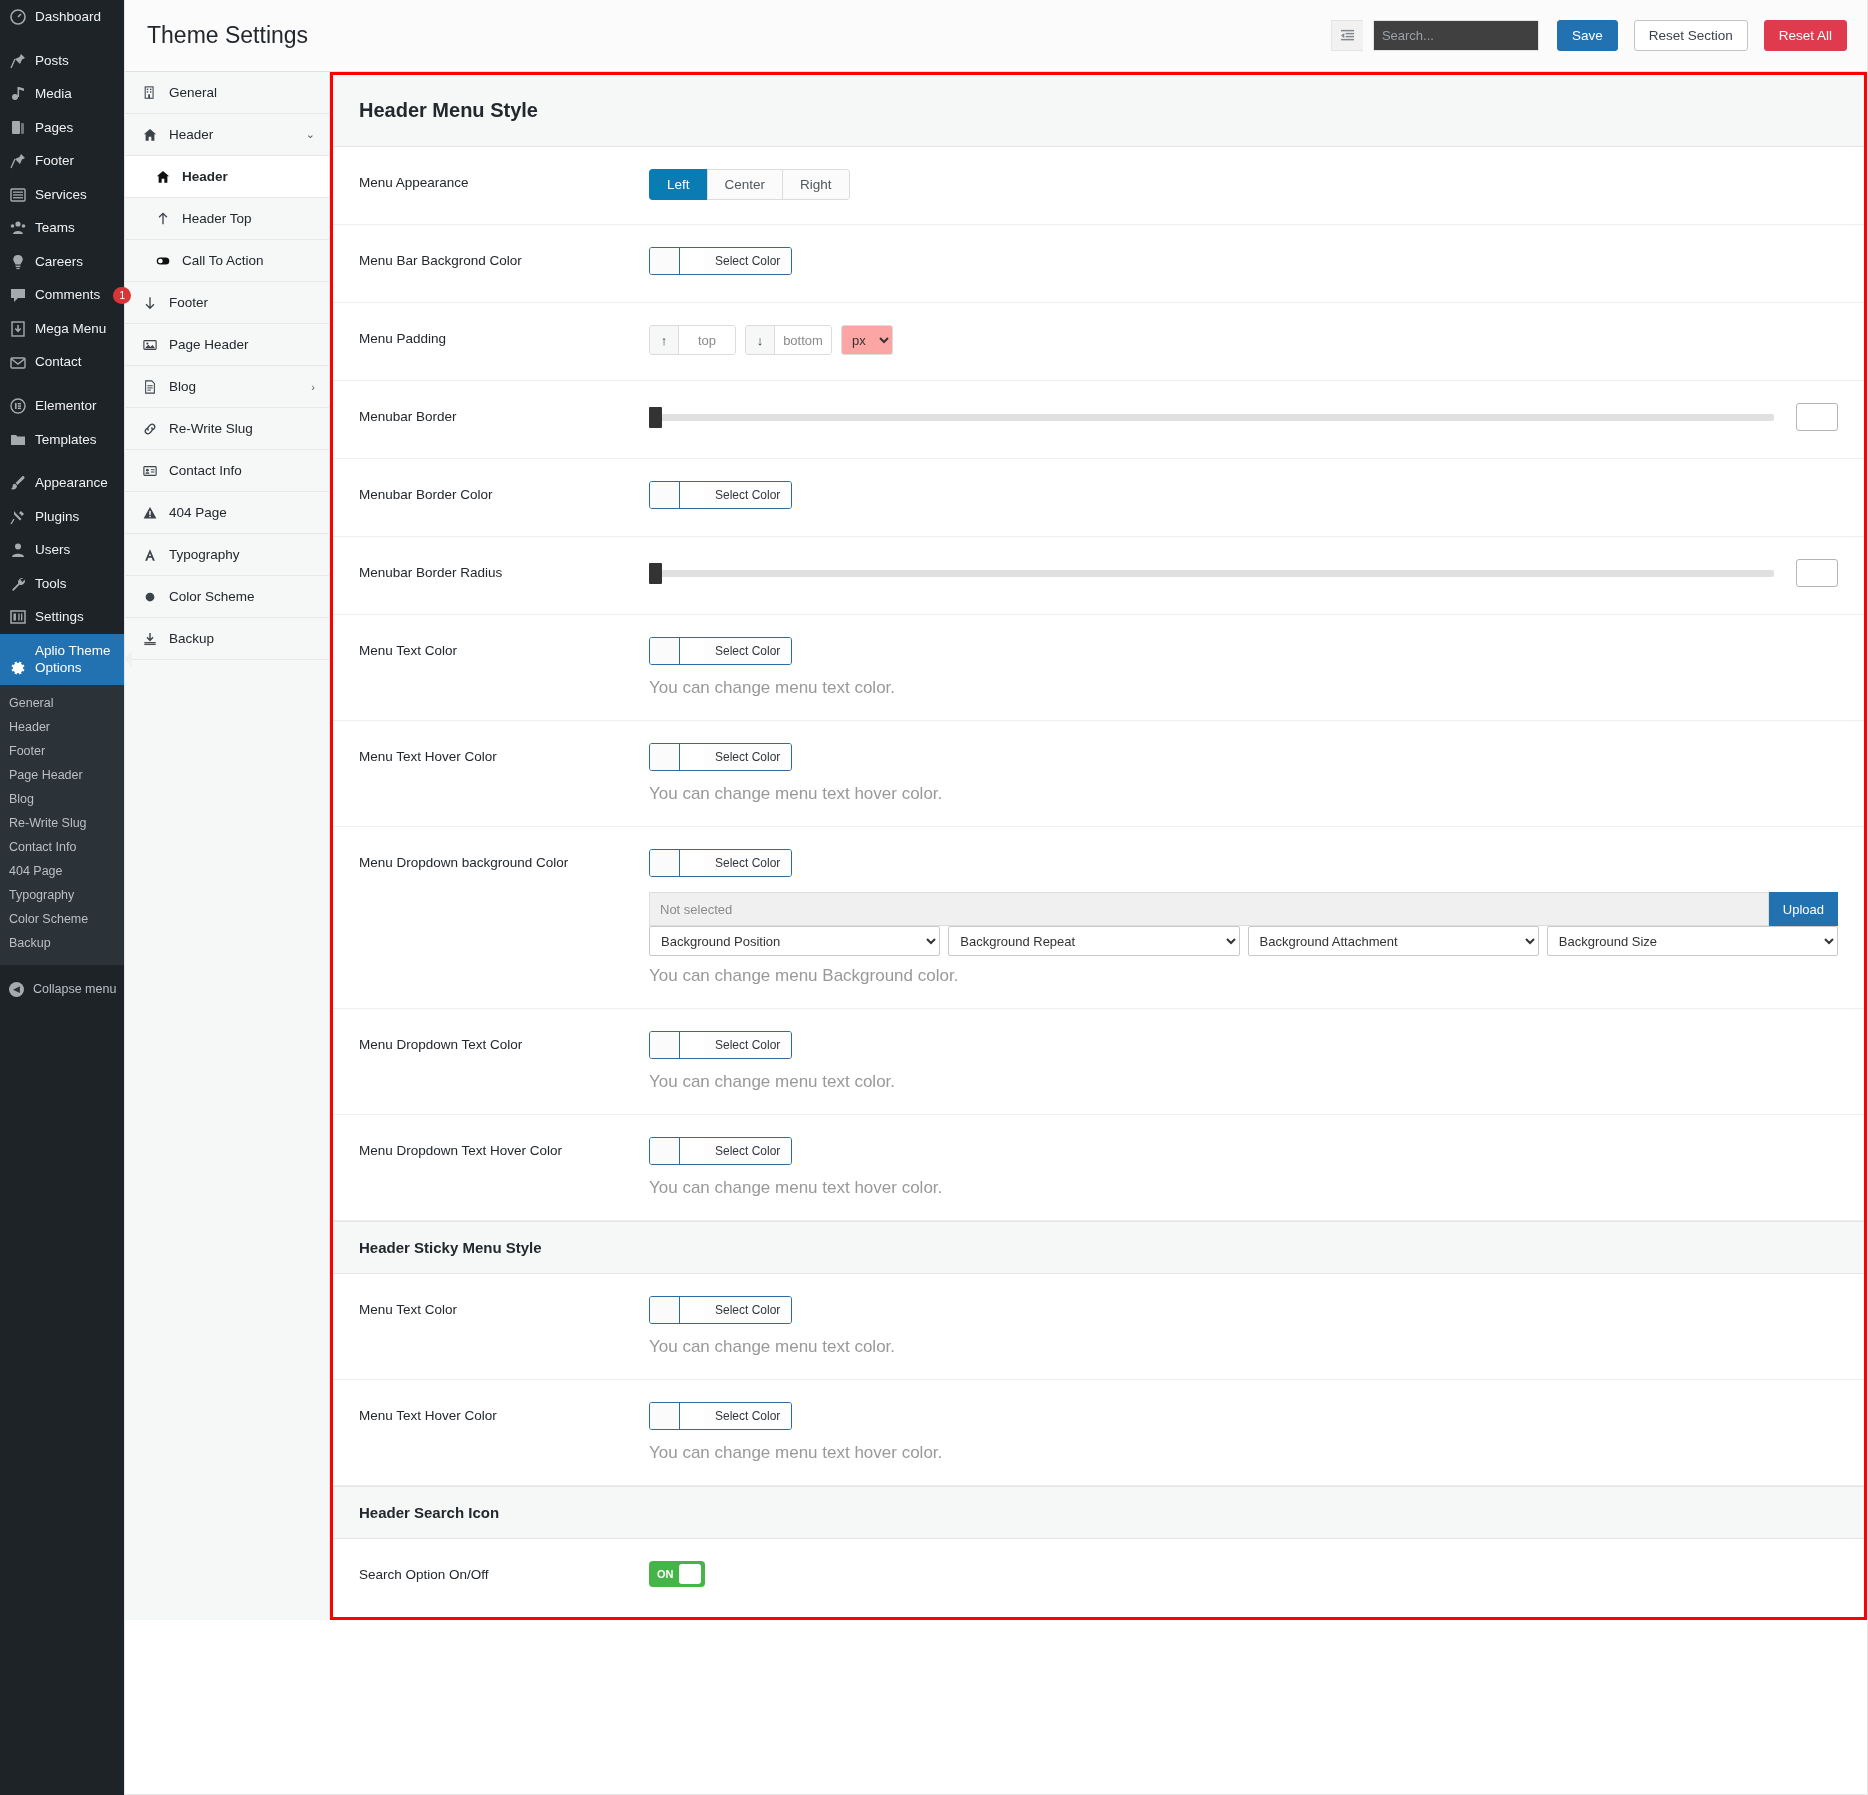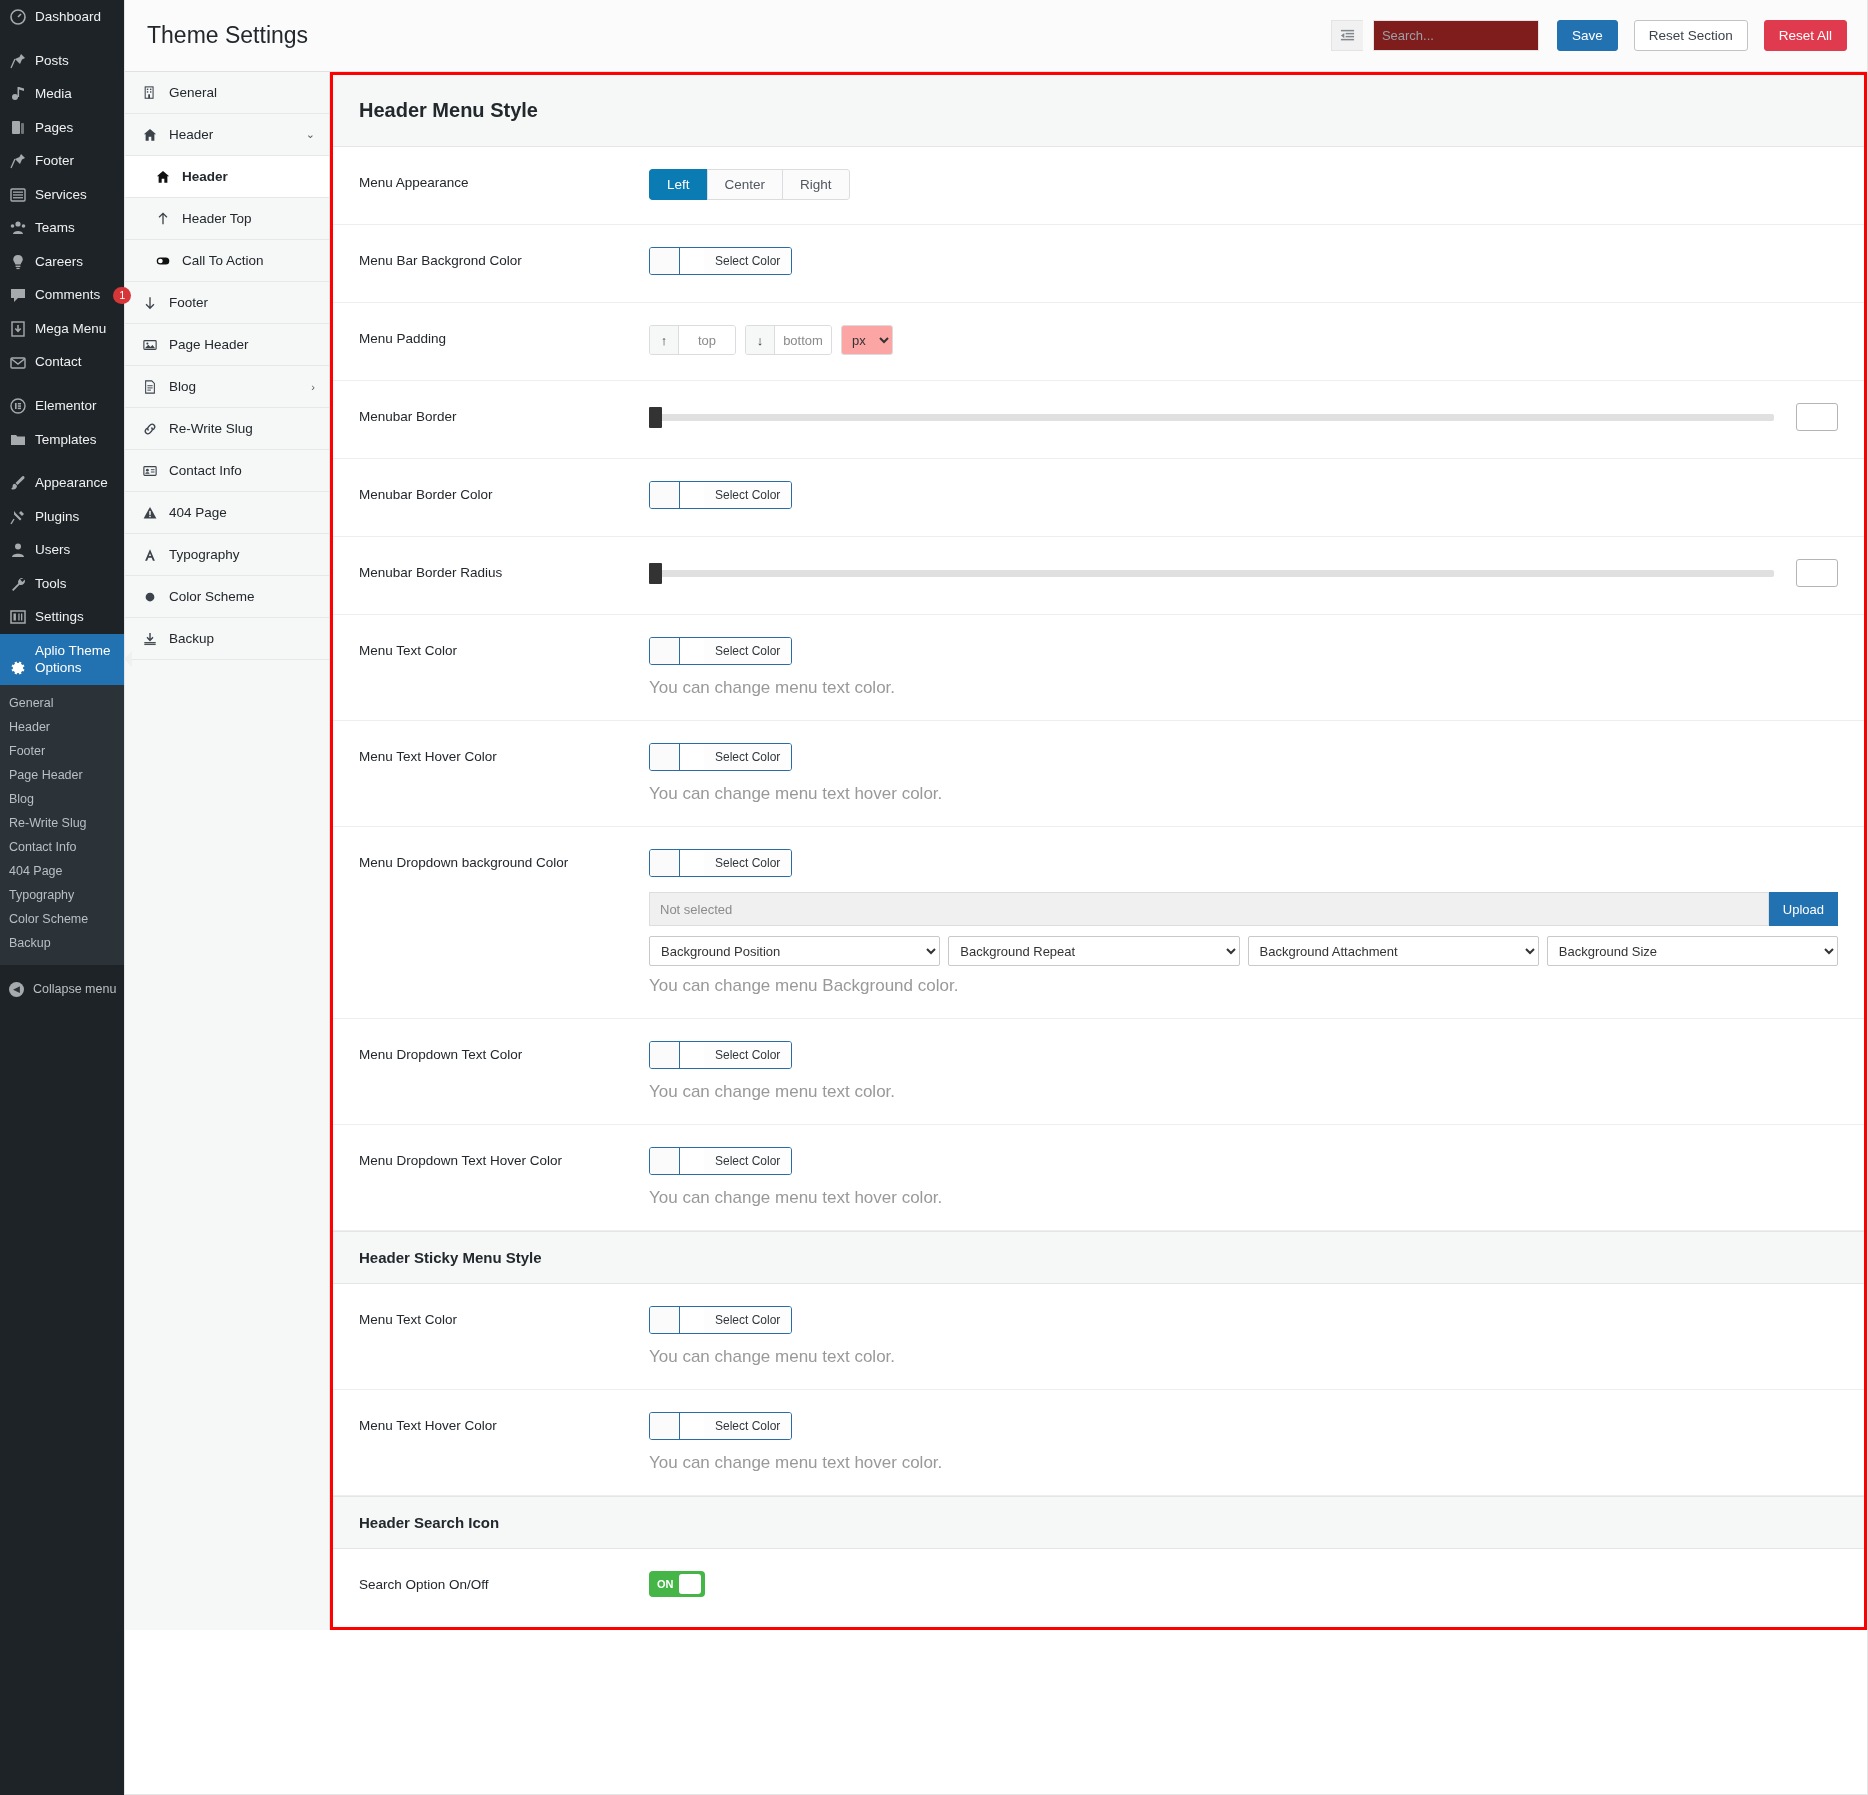--- a/index.html
+++ b/index.html
@@ -123,21 +123,21 @@
     width: 32px; height: 31px;
     background: #f1f1f1;
     border: 1px solid #e3e3e3;
     border-right: none;
     display: flex; align-items:center; justify-content:center;
     cursor: pointer;
   }
   .expand-btn svg { width: 15px; height: 15px; fill: #82878c; }
   .search-box {
     width: 166px; height: 31px;
-    background: #7f1d1d;
+    background: #404040;
     border: 1px solid #e3e3e3;
     font-size: 13px;
     color: #8c8f94;
     padding: 0 8px;
     font-family: "Liberation Sans", sans-serif;
     outline: none;
   }
   .search-box::placeholder { color: #9aa0a6; }
   .btn {
     height: 31px;
@@ -343,21 +343,21 @@
   .upload-input::placeholder { color: #8b8b8b; }
   .upload-btn {
     background: #2271b1;
     color: #fff;
     border: 1px solid #2271b1;
     font-size: 13px;
     padding: 0 13px;
     cursor: pointer;
     font-family: "Liberation Sans", sans-serif;
   }
-  .bg-selects { display: flex; gap: 8px; margin-top: 10px; width: 100%; }
+  .bg-selects { display: flex; gap: 8px; width: 100%; }
   .bg-select {
     flex: 1;
     height: 30px;
     border: 1px solid #c9c9c9;
     border-radius: 2px;
     background: #fff;
     font-size: 13px;
     color: #333;
     padding: 0 7px;
     font-family: "Liberation Sans", sans-serif;

